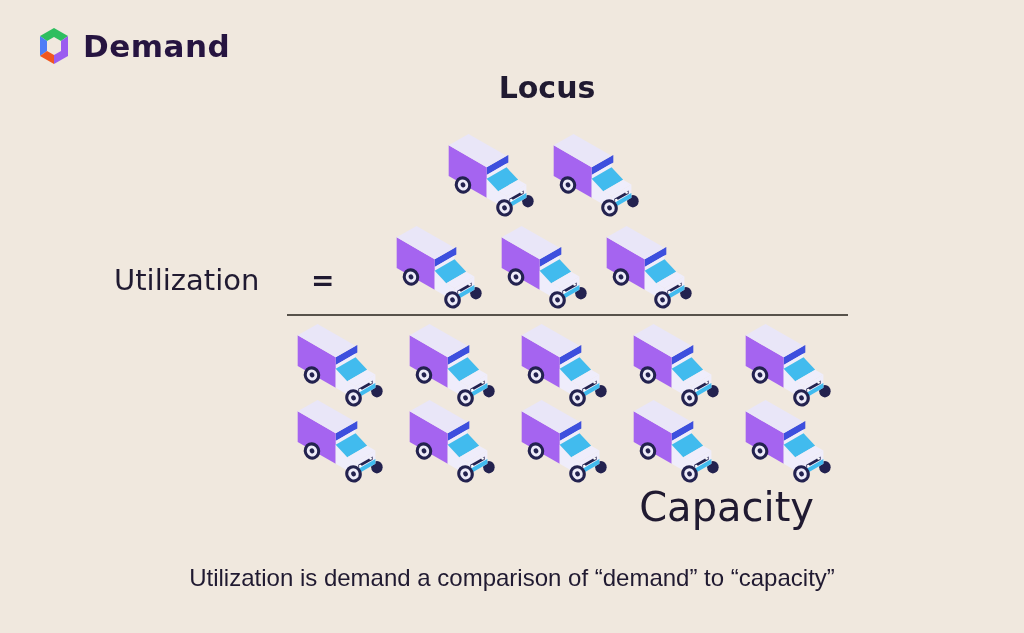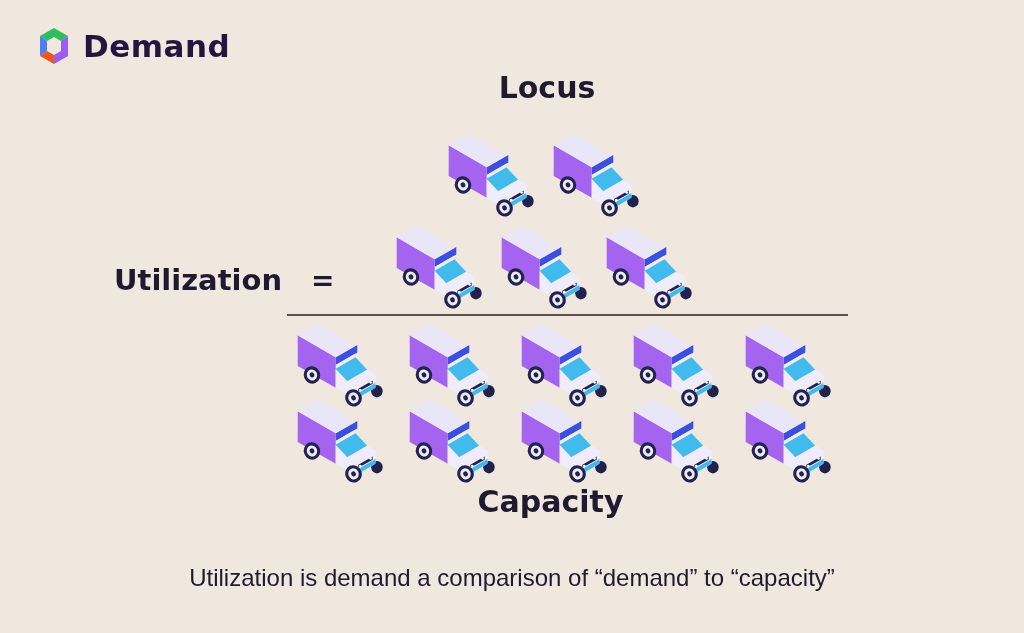--- a/index.html
+++ b/index.html
@@ -12,23 +12,23 @@
   body{background:#ccc;}
   .canvas{
     position:relative; width:1024px; height:633px; background:var(--bg);
     overflow:hidden; font-family:"DejaVu Sans", sans-serif;
   }
   .logo{position:absolute; left:34px; top:24px; display:flex; align-items:center; gap:9px;}
   .logo svg{width:40px; height:44px; display:block;}
   .logo .word{font-size:31px; font-weight:bold; color:var(--brand-ink); letter-spacing:.5px;}
   .h-demand{position:absolute; left:287px; width:520px; top:70px; text-align:center;
     font-size:30px; font-weight:bold; color:var(--ink);}
-  .h-capacity{position:absolute; left:287px; width:527px; top:484px; text-align:center;
-    font-size:30px; font-weight:bold; color:var(--ink);}
-  .utilization{position:absolute; left:114px; top:263px; font-size:29px; font-weight:bold; color:var(--ink);}
+  .h-capacity{position:absolute; left:287px; width:527px; top:484px; text-align:right;
+    font-size:40px; font-weight:normal; color:var(--ink);}
+  .utilization{position:absolute; left:114px; top:263px; font-size:29px; font-weight:normal; color:var(--ink);}
   .equals{position:absolute; left:311px; top:264px; font-size:28px; font-weight:bold; color:var(--ink);}
   .fraction-line{position:absolute; left:287px; top:314px; width:561px; height:0;
     border-top:2px solid var(--line);}
   .rows{position:absolute; top:0; height:0;}
   #numerator-rows{left:287px; width:520px;}
   #denominator-rows{left:287px; width:561px;}
   .truck-row{position:absolute; left:0; right:0; display:flex; justify-content:center;}
   .truck{width:105px; height:88px; flex:0 0 auto;}
   .caption{position:absolute; left:0; width:1024px; top:564px; text-align:center;
     font-size:24px; color:var(--ink); font-family:"Liberation Sans", sans-serif;}

